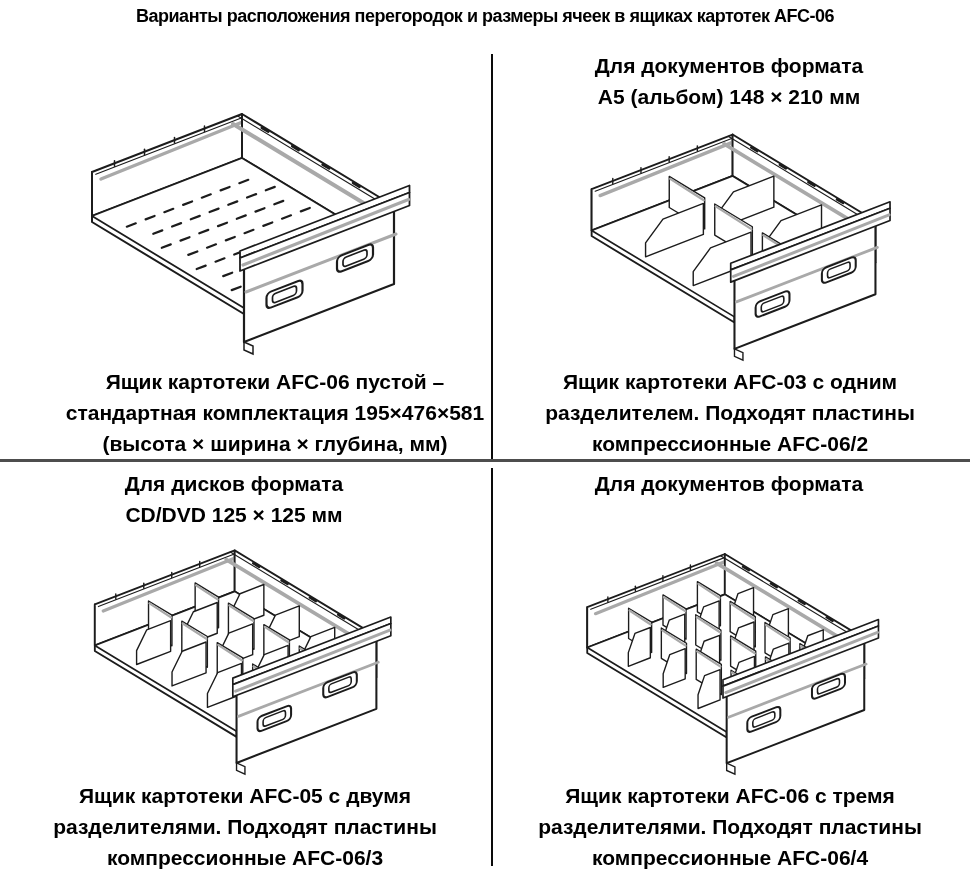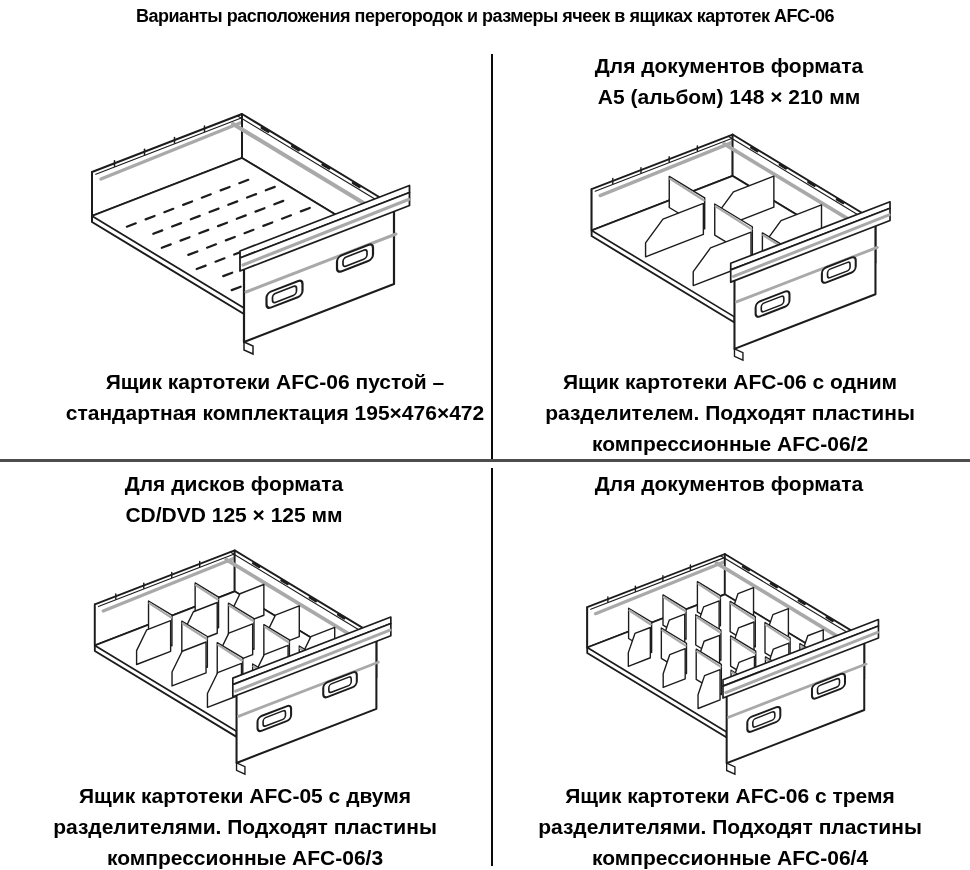--- a/index.html
+++ b/index.html
@@ -130,21 +130,22 @@
         </g>
         <g transform="translate(279.0,164.1) skewY(-21.13)">
           <rect x="-18" y="-8" width="36" height="16" rx="4.5" fill="#fff" stroke="#1c1c1c" stroke-width="2.2"></rect>
           <rect x="-12" y="-4.5" width="24" height="9" rx="3" fill="none" stroke="#1c1c1c" stroke-width="1.7"></rect>
         </g>
       </g>
     </svg>
   </div>
 <div class="qcaption qc1">
   <div>Ящик картотеки AFC-06 пустой –</div>
-  <div>стандартная комплектация 195×476×472</div>
+  <div>стандартная комплектация 195×476×581</div>
+  <div>(высота × ширина × глубина, мм)</div>
 </div>
 
 <div class="qheader qh2">
   <div>Для документов формата</div>
   <div>А5 (альбом) 148 × 210 мм</div>
 </div>
 <div class="drawing dr2">
     <svg viewBox="0 0 420 266" xmlns="http://www.w3.org/2000/svg" preserveAspectRatio="xMidYMid meet">
       <g transform="translate(34,4)">
         <polygon points="16.0,78.0 168.0,170.0 168.0,220.0 16.0,128.0" fill="#fff" stroke="#1c1c1c" stroke-width="2" stroke-linejoin="round"></polygon>
@@ -189,21 +190,21 @@
           <rect x="-12" y="-4.5" width="24" height="9" rx="3" fill="none" stroke="#1c1c1c" stroke-width="1.7"></rect>
         </g>
         <g transform="translate(279.0,164.1) skewY(-21.13)">
           <rect x="-18" y="-8" width="36" height="16" rx="4.5" fill="#fff" stroke="#1c1c1c" stroke-width="2.2"></rect>
           <rect x="-12" y="-4.5" width="24" height="9" rx="3" fill="none" stroke="#1c1c1c" stroke-width="1.7"></rect>
         </g>
       </g>
     </svg>
   </div>
 <div class="qcaption qc2">
-  <div>Ящик картотеки AFC-06 с одним</div>
+  <div>Ящик картотеки AFC-03 с одним</div>
   <div>разделителем. Подходят пластины</div>
   <div>компрессионные AFC-06/2</div>
 </div>
 
 <div class="qheader qh3">
   <div>Для дисков формата</div>
   <div>CD/DVD 125 × 125 мм</div>
 </div>
 <div class="drawing dr3">
     <svg viewBox="0 0 420 266" xmlns="http://www.w3.org/2000/svg" preserveAspectRatio="xMidYMid meet">

